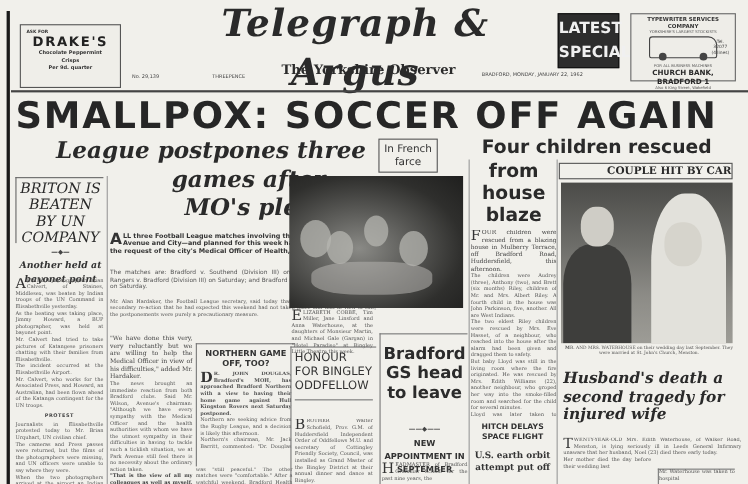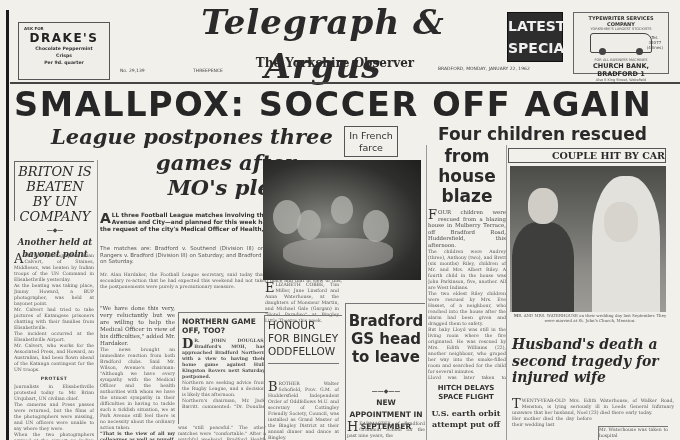--- a/index.html
+++ b/index.html
@@ -55,21 +55,21 @@
   .col-rule-v { width: 1px; background: #999; }
 
   
   .main-lead { left: 100px; top: 212px; width: 242px; font-family: "DejaVu Sans", sans-serif; font-weight: bold; font-size: 5.8px; line-height: 7px; color: #333; }
   .main-lead .dropcap { font-size: 14px; line-height: 12px; font-family: "DejaVu Sans", sans-serif; }
   .main-p2 { left: 100px; top: 245px; width: 242px; font-family: "DejaVu Sans", sans-serif; font-size: 5.4px; line-height: 6.6px; color: #555; text-align: justify; }
   .main-p3 { left: 100px; top: 272px; width: 242px; }
 
   
   .northern-box { left: 178px; top: 312px; width: 90px; height: 112px; border-top: 1px solid #777; border-left: 1px solid #777; padding: 4px 3px; }
-  .northern-hd { font-family: "DejaVu Sans", sans-serif; font-weight: bold; font-size: 7.5px; line-height: 9px; color: #333; }
+  .northern-hd { text-align: center; font-family: "DejaVu Sans", sans-serif; font-weight: bold; font-size: 7.5px; line-height: 9px; color: #333; }
 
   
   .french-box { left: 344px; top: 126px; width: 54px; height: 31px; border: 1px solid #555; text-align: center; font-family: "DejaVu Sans", sans-serif; font-size: 9.5px; line-height: 12px; color: #333; padding-top: 3px; }
   .photo1 { left: 263px; top: 160px; width: 158px; height: 120px; background: radial-gradient(ellipse at 40% 55%, #8a8a86 0%, #5c5c59 35%, #2f2f2d 70%, #1f1f1e 100%); overflow: hidden; }
   .photo1 .fig { position: absolute; border-radius: 50%; background: #b6b5b0; opacity: .75; }
   .caption1 { left: 265px; top: 282px; width: 74px; }
 
   .honour-box { left: 264px; top: 315px; width: 78px; height: 125px; border-left: 1px solid #777; border-top: 1px solid #777; padding: 3px; }
   .honour-hd { text-align: left; font-family: "DejaVu Sans", sans-serif; font-size: 10.5px; line-height: 13px; color: #333; border-bottom: 1px solid #777; padding-bottom: 5px; margin-bottom: 17px; }
 

